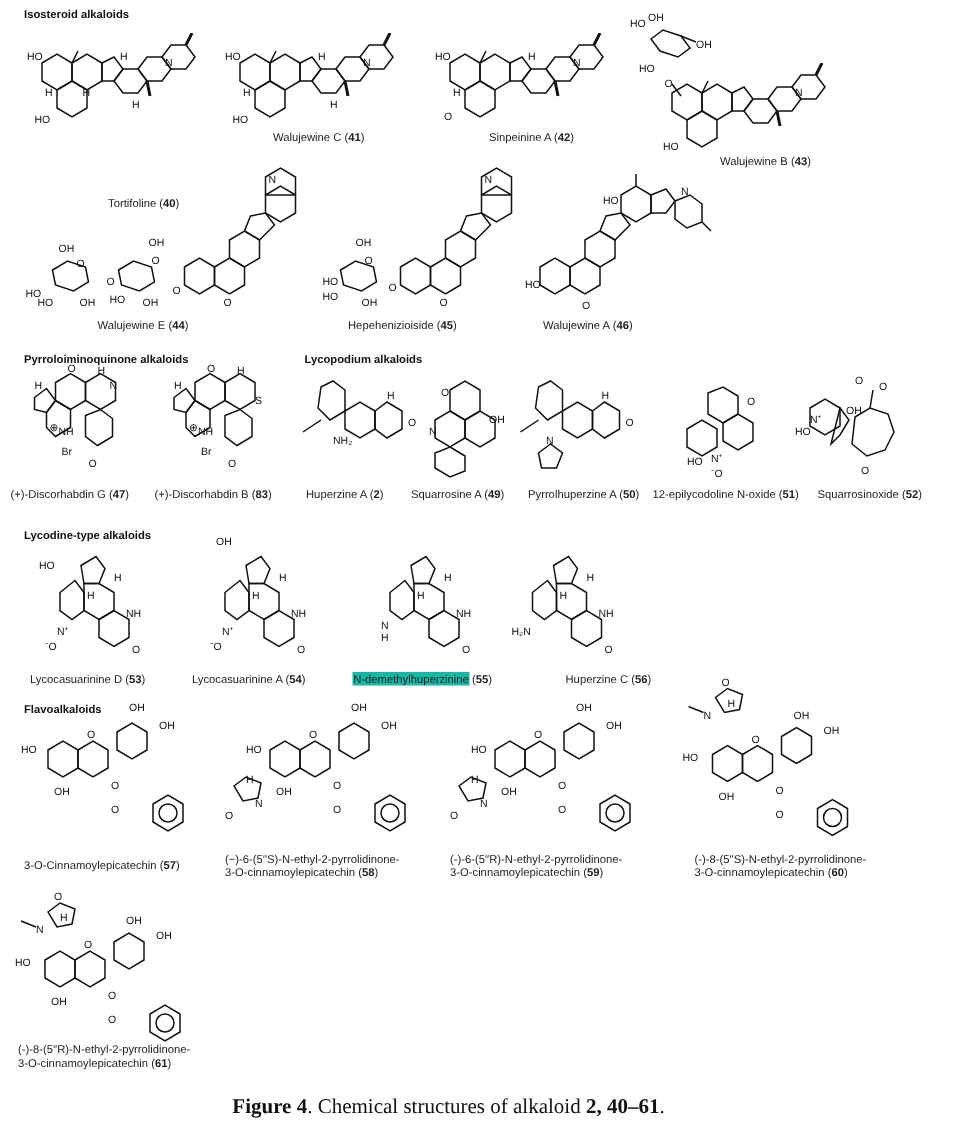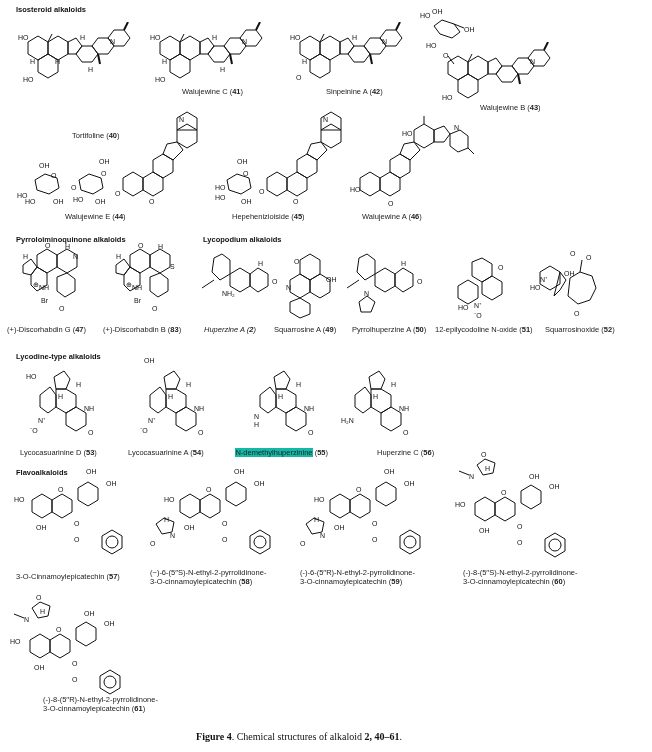--- a/index.html
+++ b/index.html
@@ -5,21 +5,21 @@
   html, body { margin:0; padding:0; background:#ffffff; }
   body { width:652px; height:752px; position:relative; overflow:hidden;
          font-family:"Liberation Sans", sans-serif; color:#111; }
   .section-title { position:absolute; font-size:7.5px; font-weight:bold; color:#111; white-space:nowrap; }
   .label { position:absolute; font-size:7.5px; color:#222; white-space:nowrap; line-height:9px; }
   .label b { font-weight:bold; }
   svg.mol { position:absolute; overflow:visible; }
   svg.mol line, svg.mol polyline, svg.mol polygon, svg.mol path, svg.mol circle { stroke:#111; stroke-width:1; fill:none; }
   svg.mol text { font-family:"Liberation Sans", sans-serif; font-size:7px; fill:#111; stroke:none; }
   .caption { position:absolute; left:0; width:598px; top:731px; text-align:center;
-             font-family:"Liberation Serif", serif; font-size:10px; color:#111; }
+             font-family:"Liberation Serif", serif; font-size:14px; color:#111; }
   .caption b { font-weight:bold; }
 </style>
 </head>
 <body>
 
 <div class="section-title" style="left:16px;top:5px;">Isosteroid alkaloids</div>
 
 <svg width="0" height="0" style="position:absolute">
   <defs>
     <symbol id="hexring" viewBox="0 0 20 20">
@@ -203,21 +203,21 @@
 <svg class="mol" style="left:200px;top:250px;" width="80" height="65" viewBox="0 0 80 65">
   <polygon points="14,8 22,4 30,10 30,24 20,30 12,22" stroke="#111" fill="none"></polygon>
   <polygon points="30,24 40,18 50,24 50,36 40,42 30,36" stroke="#111" fill="none"></polygon>
   <polygon points="50,24 58,18 68,24 68,36 58,42 50,36" stroke="#111" fill="none"></polygon>
   <line x1="2" y1="38" x2="14" y2="30"></line>
   <text x="58" y="16">H</text>
   <text x="56" y="20" style="display:none">N</text>
   <text x="72" y="34">O</text>
   <text x="22" y="46">NH₂</text>
 </svg>
-<div class="label" style="left:204px;top:325px;font-style:italic;"><span>Huperzine A</span> (<b>2</b>)</div>
+<div class="label" style="left:204px;top:325px;"><span>Huperzine A</span> (<b>2</b>)</div>
 
 <svg class="mol" style="left:280px;top:250px;" width="60" height="68" viewBox="0 0 60 68">
   <polygon points="10,30 20,24 30,30 30,42 20,48 10,42" stroke="#111" fill="none"></polygon>
   <polygon points="30,30 40,24 50,30 50,42 40,48 30,42" stroke="#111" fill="none"></polygon>
   <polygon points="20,10 30,4 40,10 40,24 30,30 20,24" stroke="#111" fill="none"></polygon>
   <polygon points="20,48 30,54 30,64 20,68 10,62 10,52" stroke="#111" fill="none"></polygon>
   <text x="14" y="14">O</text>
   <text x="46" y="32">OH</text>
   <text x="6" y="40">N</text>
 </svg>
@@ -423,15 +423,15 @@
       <use href="#catechin" width="140" height="85"></use>
     </g>
   <text x="74" y="18">OH</text>
   <text x="94" y="28">OH</text>
   <text x="46" y="34">O</text>
   <text x="0" y="46">HO</text>
   <text x="24" y="72">OH</text>
   <text x="62" y="68">O</text>
   <text x="62" y="84">O</text>
 </svg>
-<div class="label" style="left:12px;top:695px;margin-left:31px;"><span>(-)-8-(5′′R)-N-ethyl-2-pyrrolidinone-</span><br><span>3-O-cinnamoylepicatechin</span> (<b>61</b>)</div>
+<div class="label" style="left:12px;top:695px;"><span>(-)-8-(5′′R)-N-ethyl-2-pyrrolidinone-</span><br><span>3-O-cinnamoylepicatechin</span> (<b>61</b>)</div>
 
 <div class="caption"><b>Figure 4</b><span>. Chemical structures of alkaloid </span><b>2, 40–61</b><span>.</span></div>
 
 </body></html>

